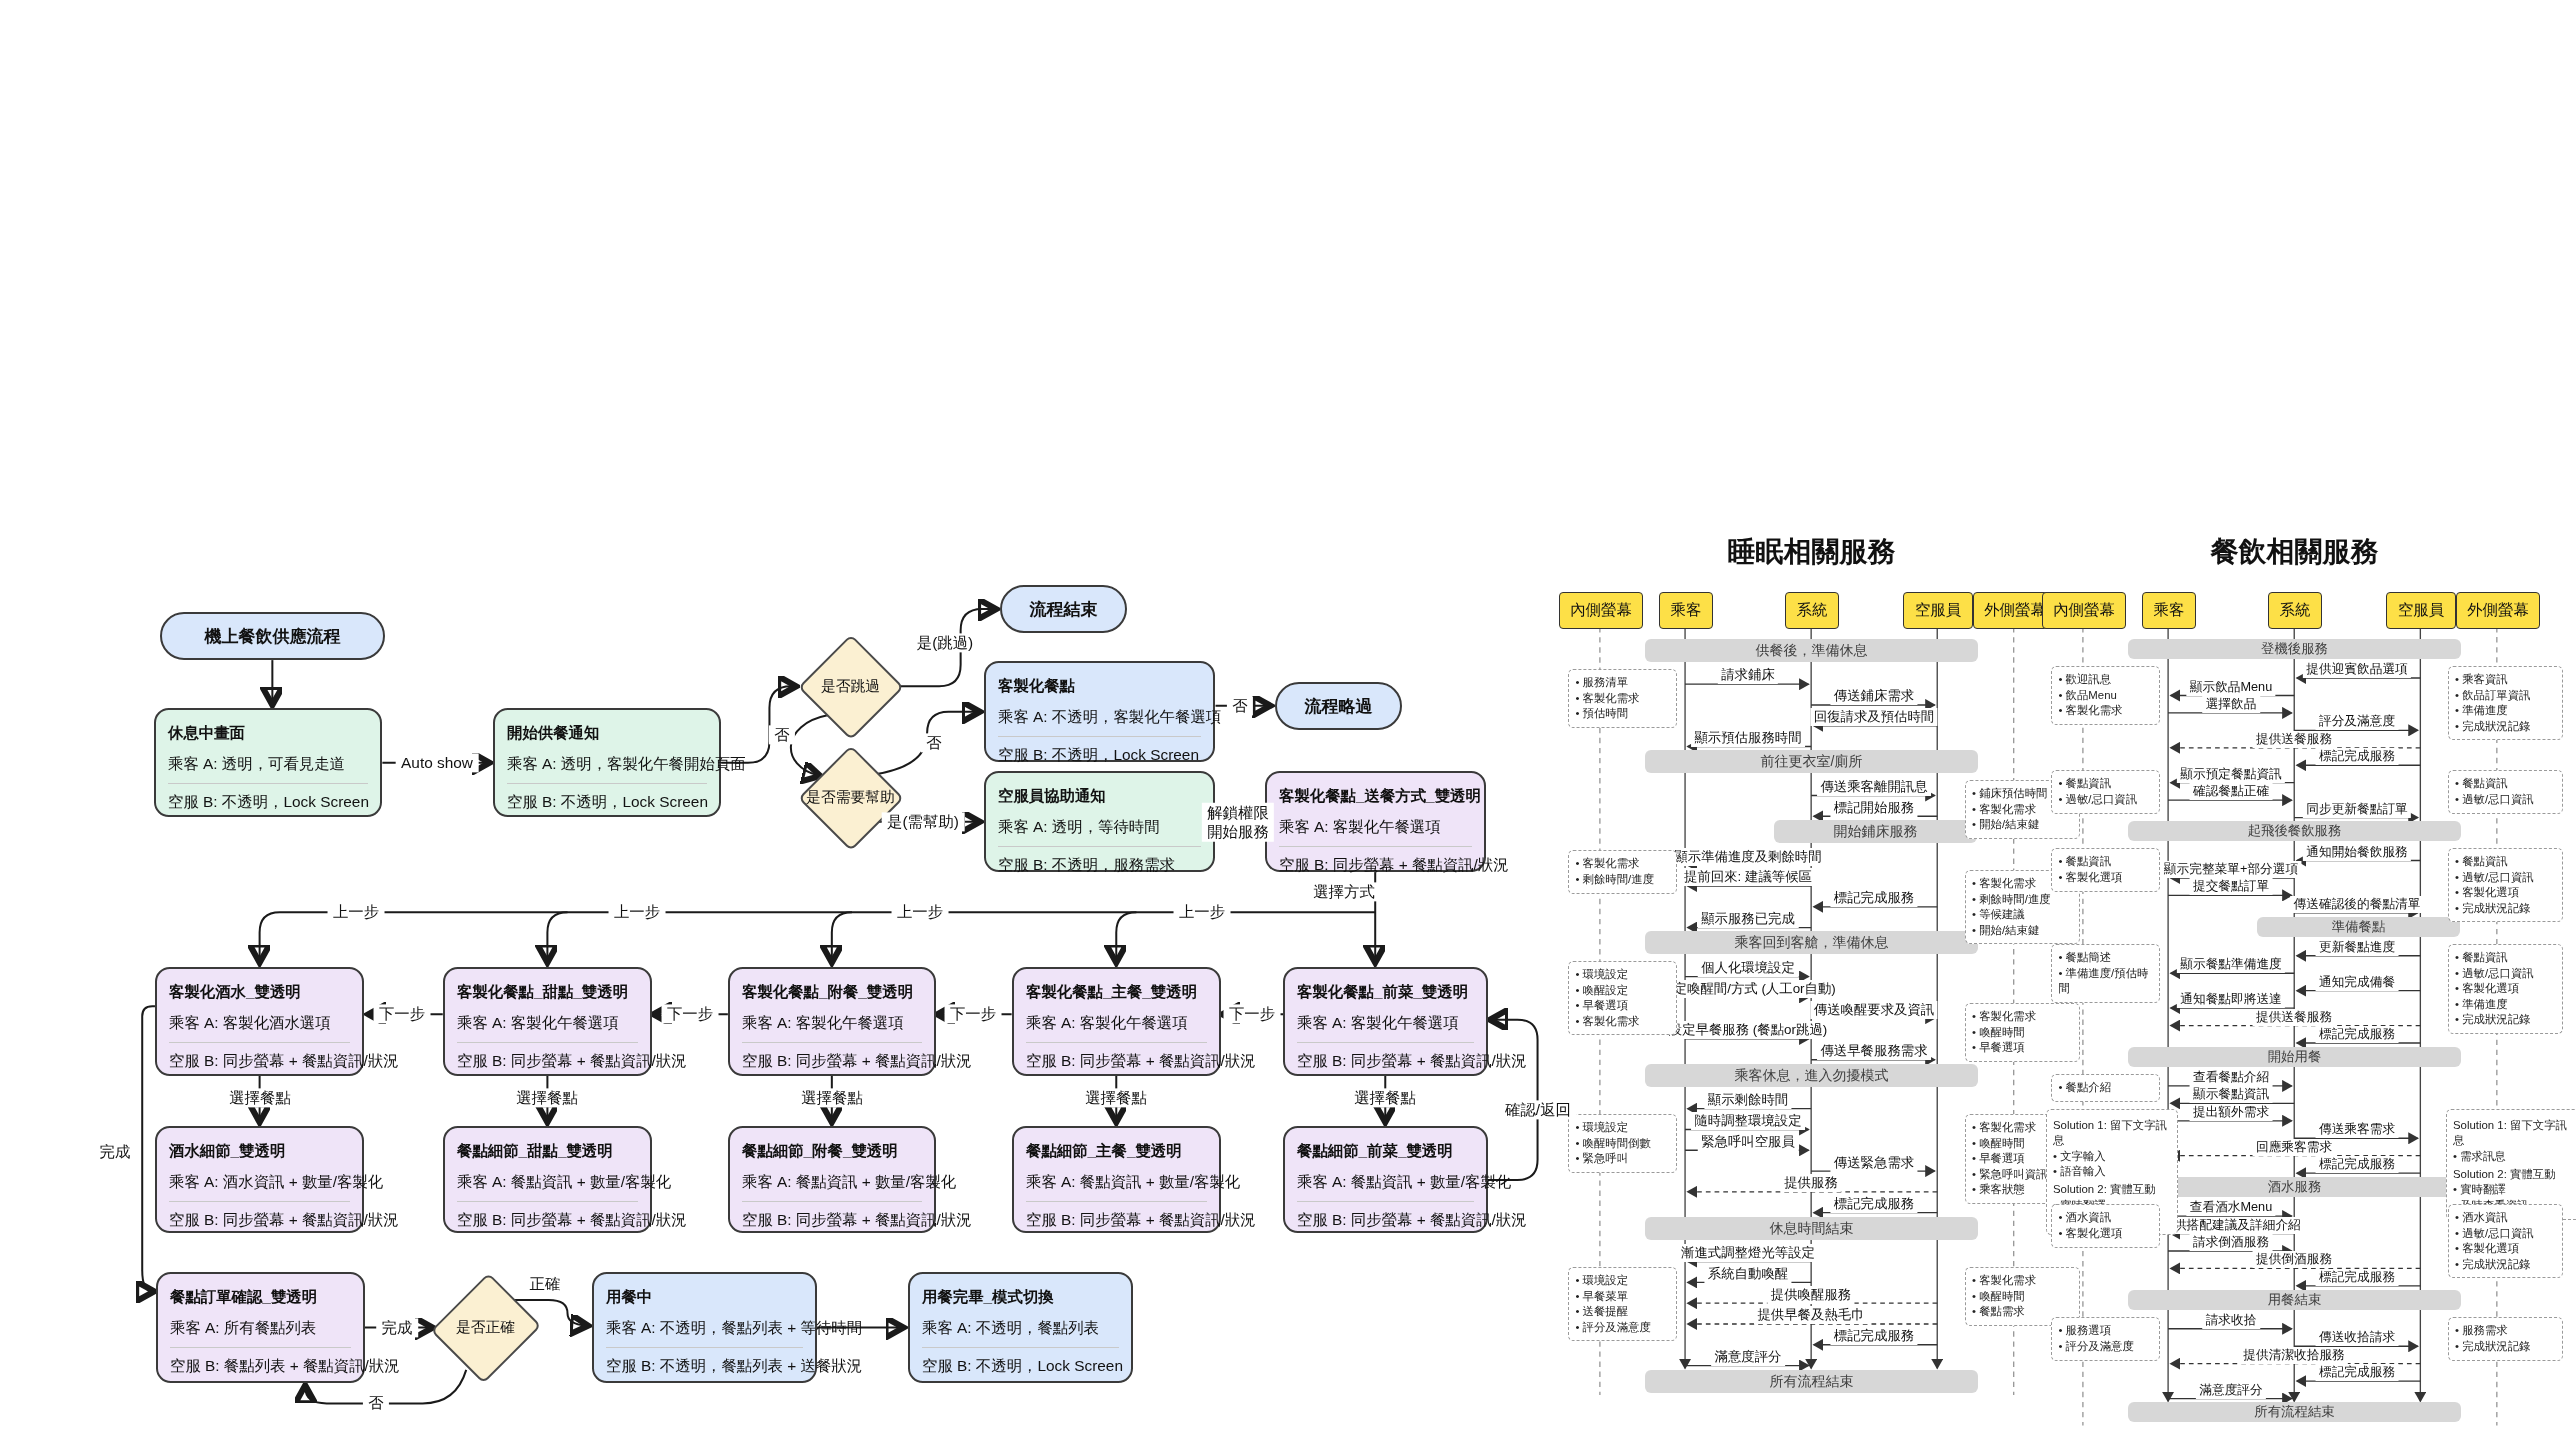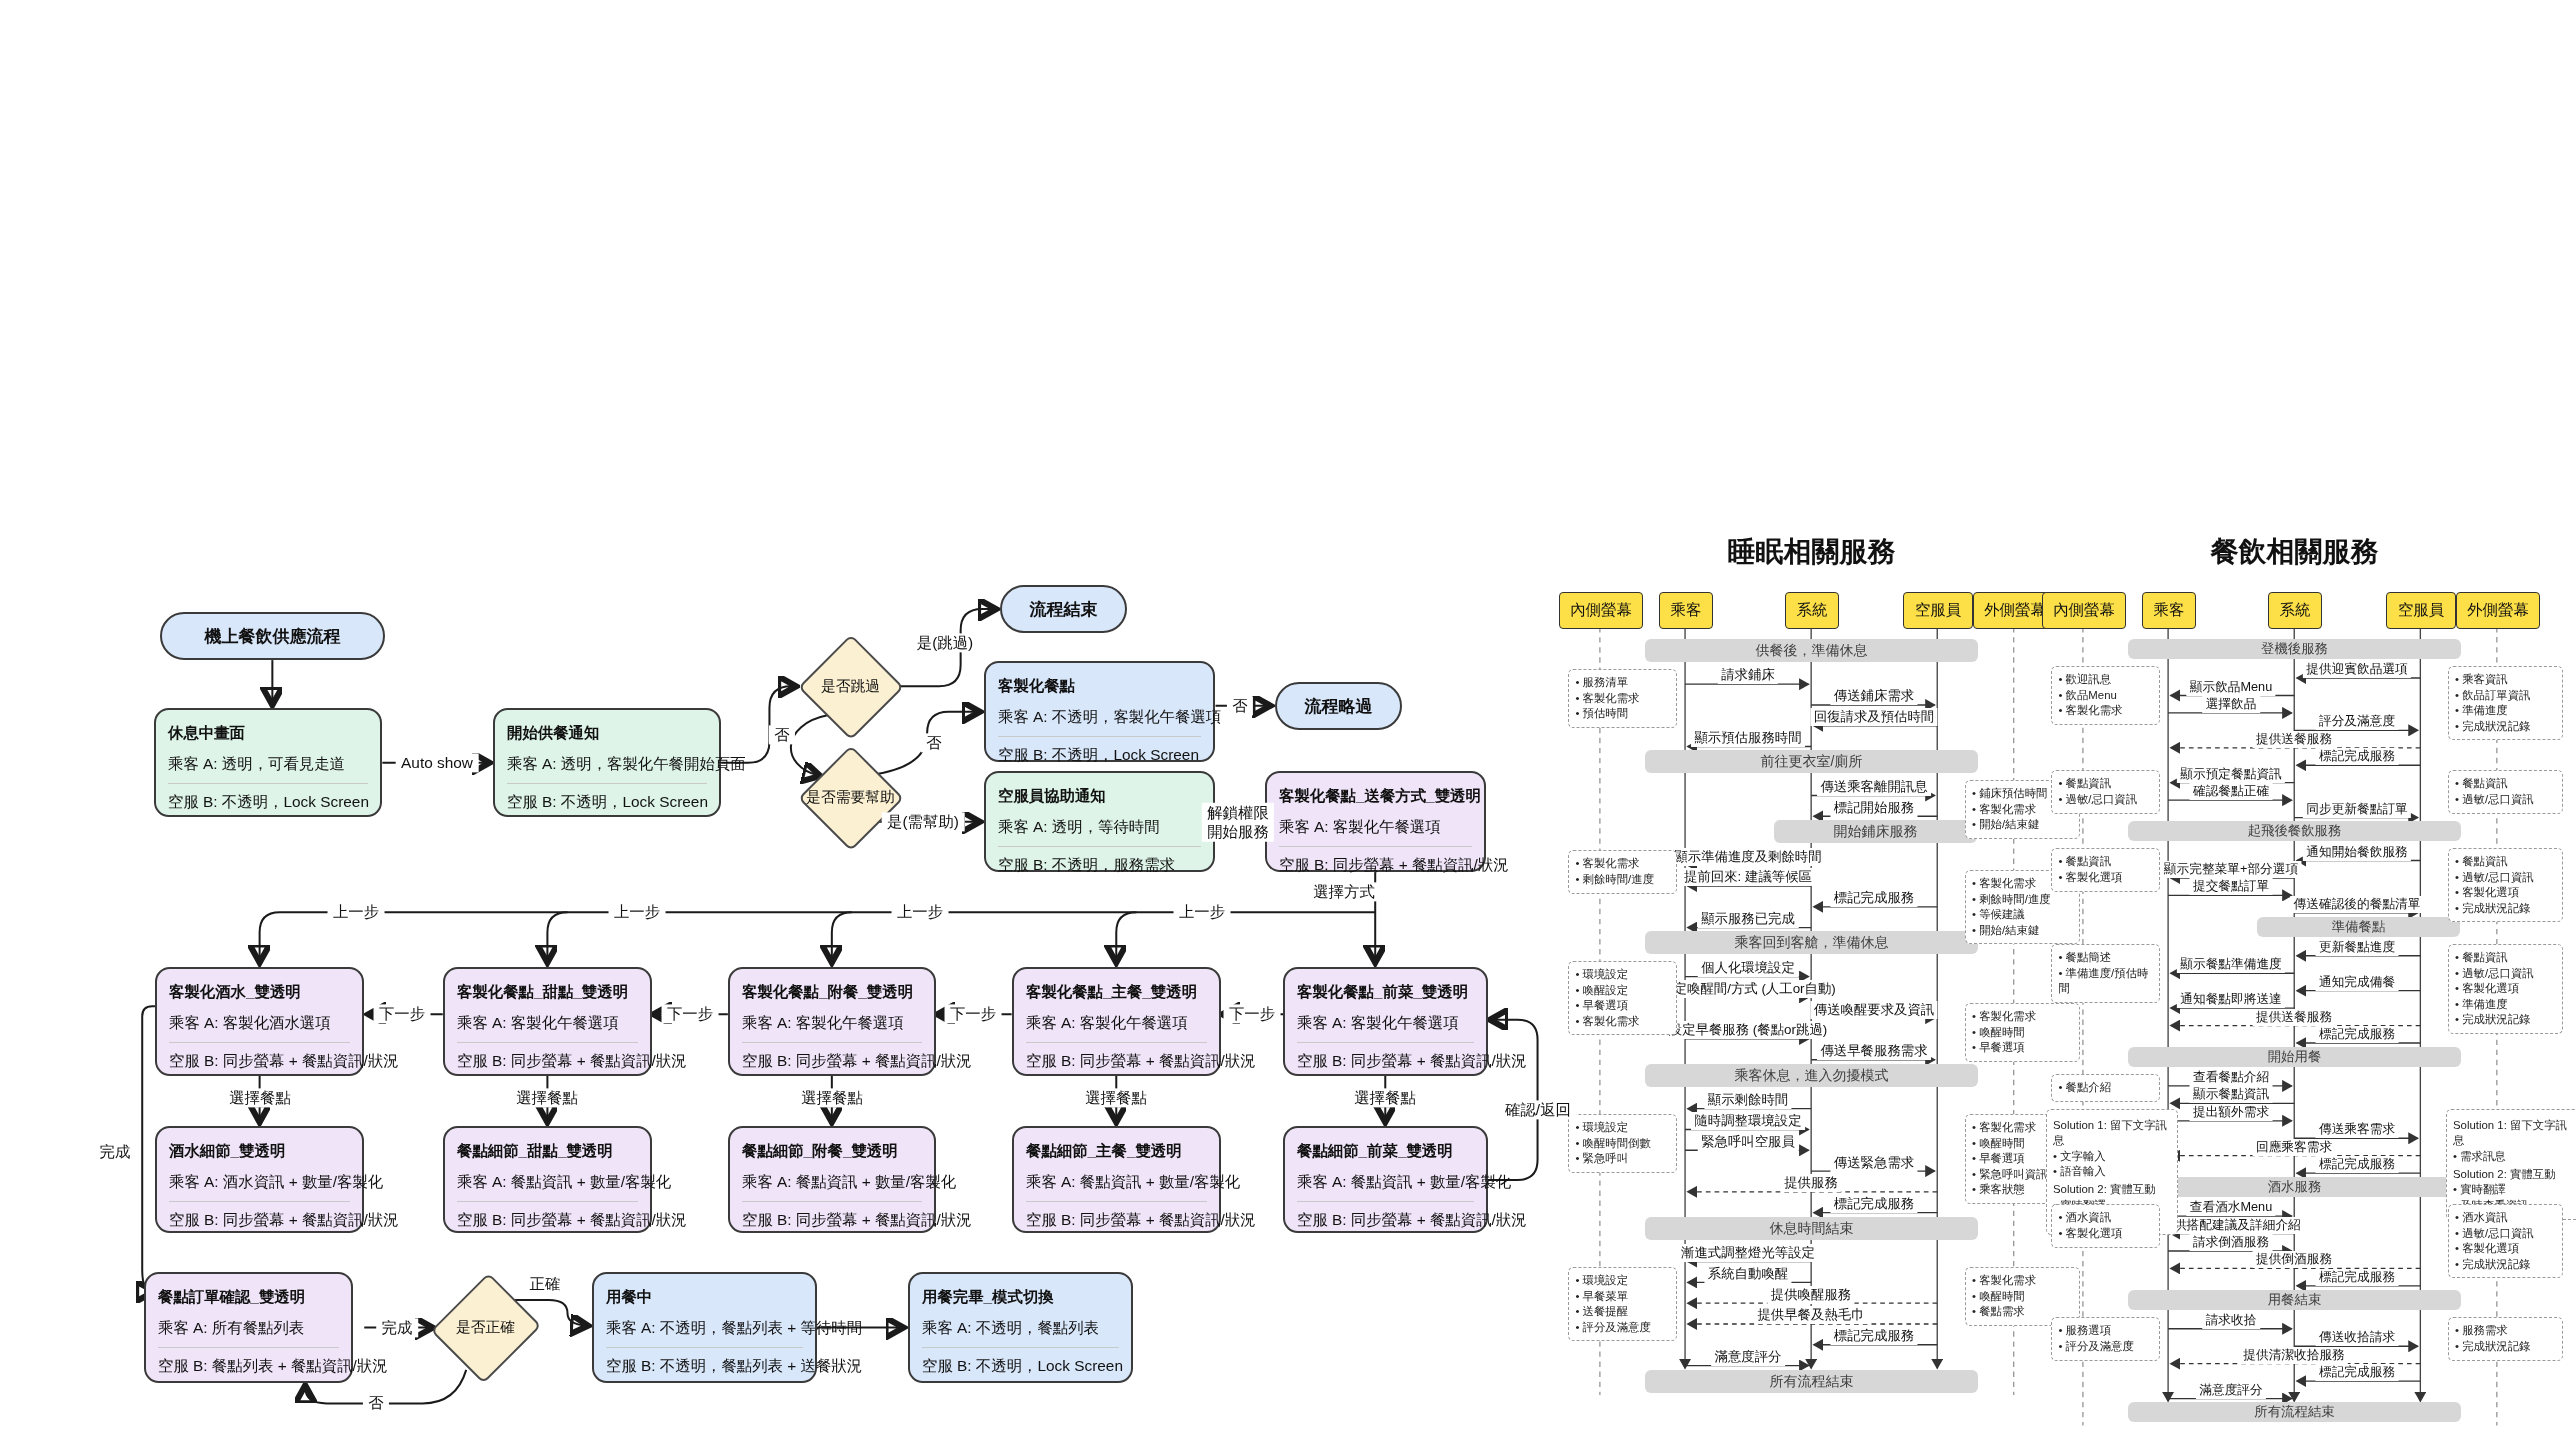--- a/index.html
+++ b/index.html
@@ -178,21 +178,21 @@
         <div class="ln">乘客 A: 餐點資訊 + 數量/客製化</div>
         <div class="dv"></div>
         <div class="ln">空服 B: 同步螢幕 + 餐點資訊/狀況</div>
       </div>
       <div class="fc-node fc-card c-purple" style="left: 1283px; top: 1126px; width: 205px; height: 107px;">
         <div class="t">餐點細節_前菜_雙透明</div>
         <div class="ln">乘客 A: 餐點資訊 + 數量/客製化</div>
         <div class="dv"></div>
         <div class="ln">空服 B: 同步螢幕 + 餐點資訊/狀況</div>
       </div>
-      <div class="fc-node fc-card c-purple" style="left: 144px; top: 1272px; width: 209px; height: 111px;">
+      <div class="fc-node fc-card c-purple" style="left: 156px; top: 1272px; width: 209px; height: 111px;">
         <div class="t">餐點訂單確認_雙透明</div>
         <div class="ln">乘客 A: 所有餐點列表</div>
         <div class="dv"></div>
         <div class="ln">空服 B: 餐點列表 + 餐點資訊/狀況</div>
       </div>
       <div class="fc-node fc-diamond" style="left: 435px; top: 1272px; width: 101px; height: 111px;">
         <div class="sq"></div>
         <div class="lb">是否正確</div>
       </div>
       <div class="fc-node fc-card c-blue" style="left: 592px; top: 1272px; width: 225px; height: 111px;">

